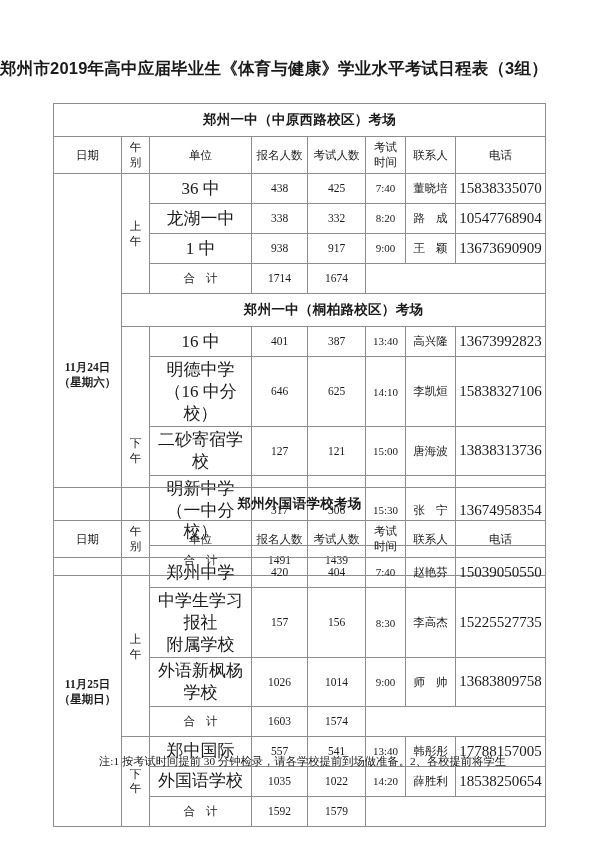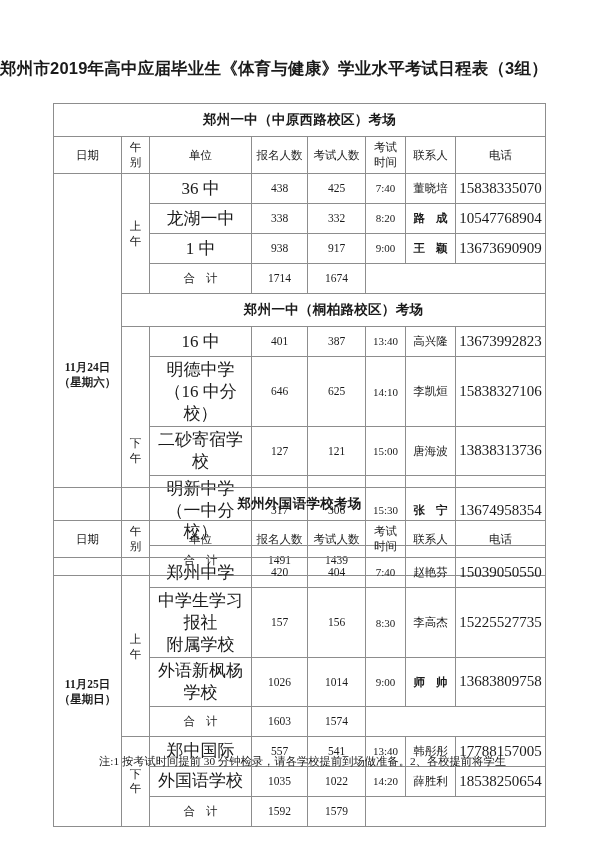--- a/index.html
+++ b/index.html
@@ -74,21 +74,21 @@
     padding: 0 2px;
   }
   .halfday span { display: block; }
   .unit {
     font-size: 17px;
   }
   .unit .sub { display: block; }
   .num { font-size: 11.5px; }
   .time { font-size: 11px; }
   .person { font-size: 11.5px; }
-  .person.spaced { letter-spacing: 4px; text-indent: 4px; font-weight: bold; }
+  .person.spaced { letter-spacing: 4px; text-indent: 4px; }
   .phone { font-size: 15px; }
   .total { font-size: 11.5px; letter-spacing: 4px; text-indent: 4px; }
 
   tr.datarow td { height: 25px; }
   tr.tallrow td { height: 31px; }
   tr.totalrow td { height: 25px; }
 
   .footnote {
     position: absolute;
     left: 76px;

